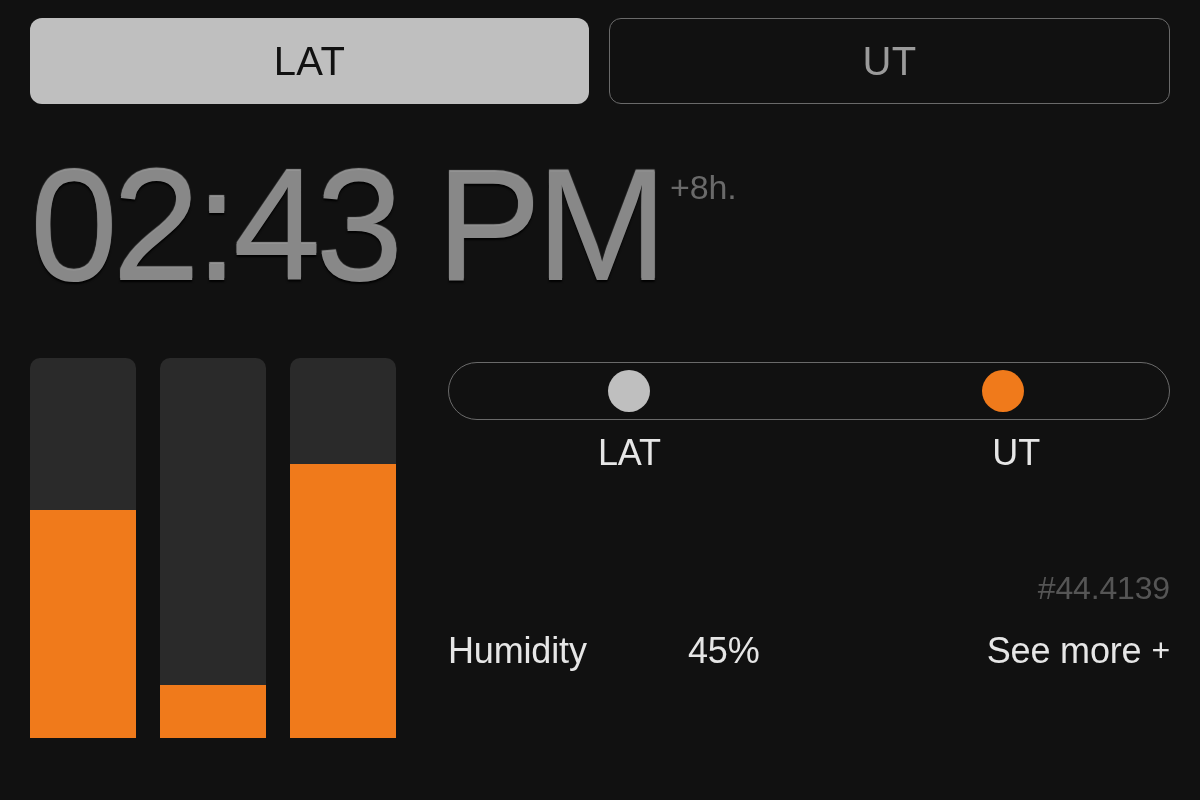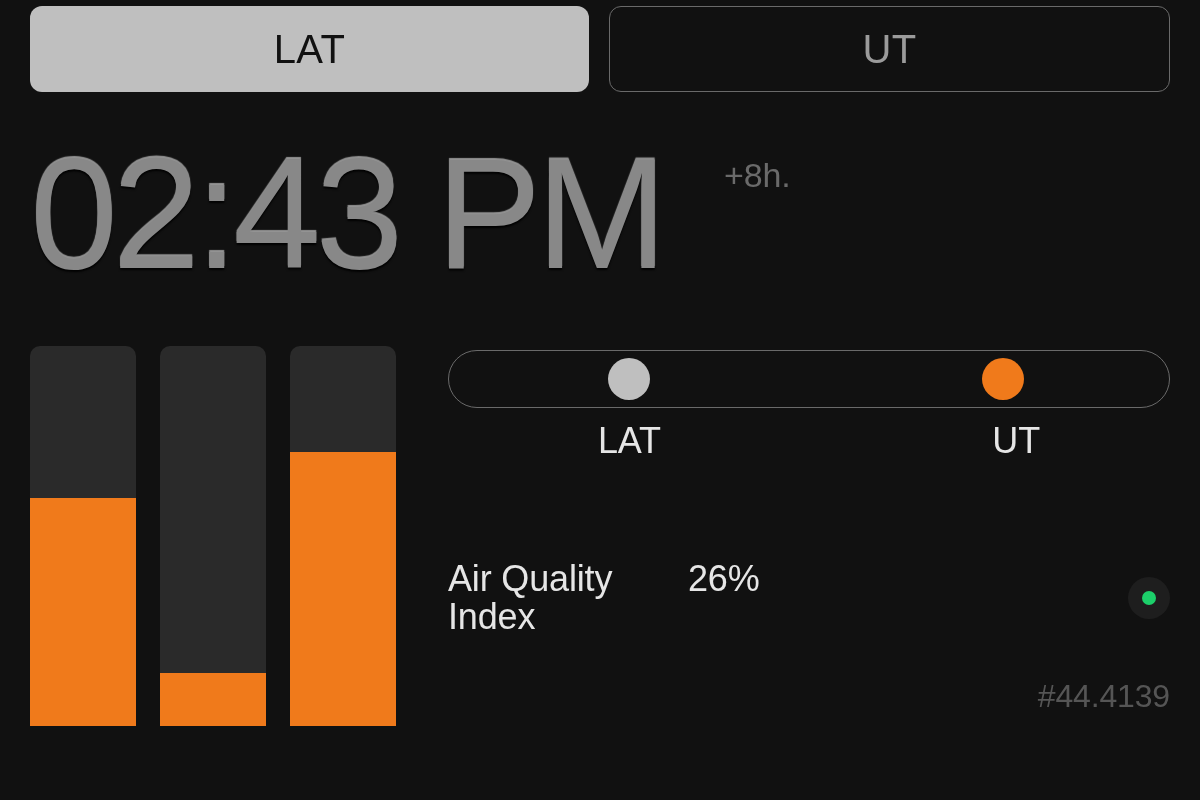--- a/index.html
+++ b/index.html
@@ -5,21 +5,21 @@
   * { box-sizing: border-box; margin: 0; padding: 0; }
   html, body { width: 1200px; height: 800px; }
   body {
     background: #111111;
     font-family: "Helvetica Neue", Helvetica, Arial, sans-serif;
     color: #e6e6e6;
     overflow: hidden;
     letter-spacing: -0.01em;
   }
 
-  .wrap { padding: 6px 30px 0 30px; }
+  .wrap { padding: 18px 30px 0 30px; }
 
   
   .tabs { display: flex; gap: 20px; }
   .tab {
     flex: 1;
     height: 86px;
     border-radius: 12px;
     display: flex;
     align-items: center;
     justify-content: center;
@@ -29,36 +29,35 @@
   }
   .tab-active { background: #bfbfbf; color: #111; }
   .tab-inactive { background: transparent; color: #9b9b9b; border: 1px solid #6a6a6a; }
 
   
   .clock-row {
     display: flex;
     align-items: baseline;
     margin-top: 42px;
     white-space: nowrap;
-    gap: 44px;
   }
   .clock-time {
     font-size: 158px;
     font-weight: 400;
     letter-spacing: -0.035em;
     color: #888;
     text-shadow:
       0 -2px 1px rgba(255,255,255,0.55),
       0  2px 2px rgba(0,0,0,0.9);
     line-height: 1;
   }
   .clock-offset {
     font-size: 34px;
     color: #6a6a6a;
-    margin-left: 18px;
+    margin-left: 8px;
     align-self: flex-start;
     padding-top: 22px;
   }
   .clock-day {
     font-size: 150px;
     font-weight: 400;
     letter-spacing: -0.04em;
     color: #888;
     text-shadow:
       0 -2px 1px rgba(255,255,255,0.55),
@@ -188,31 +187,32 @@
       <div class="slider-track">
         <div class="slider-dot dot-grey" style="left:25%"></div>
         <div class="slider-dot dot-orange" style="left:77%"></div>
       </div>
       <div class="slider-labels">
         <span>LAT</span>
         <span>UT</span>
       </div>
 
       <div class="metrics">
-        <div class="metric-row">
-          <div class="metric-label">Air Quality Index</div>
-          <div class="metric-val">26%</div>
-          <div class="status-dot-wrap">
-            <div class="status-dot"></div>
-          </div>
-        </div>
 
         <div class="metric-row" style="margin-bottom:26px">
           <div style="width:240px"></div>
           <div></div>
           <div class="ref-id">#44.4139</div>
         </div>
 
+        <div class="metric-row" style="margin-bottom:0">
+          <div class="metric-label">Humidity</div>
+          <div class="metric-val">45%</div>
+          <div class="see-more">
+            <span>See more</span>
+            <span class="plus">+</span>
+          </div>
+        </div>
       </div>
 
     </div>
   </div>
 </div>
 
 </body></html>

